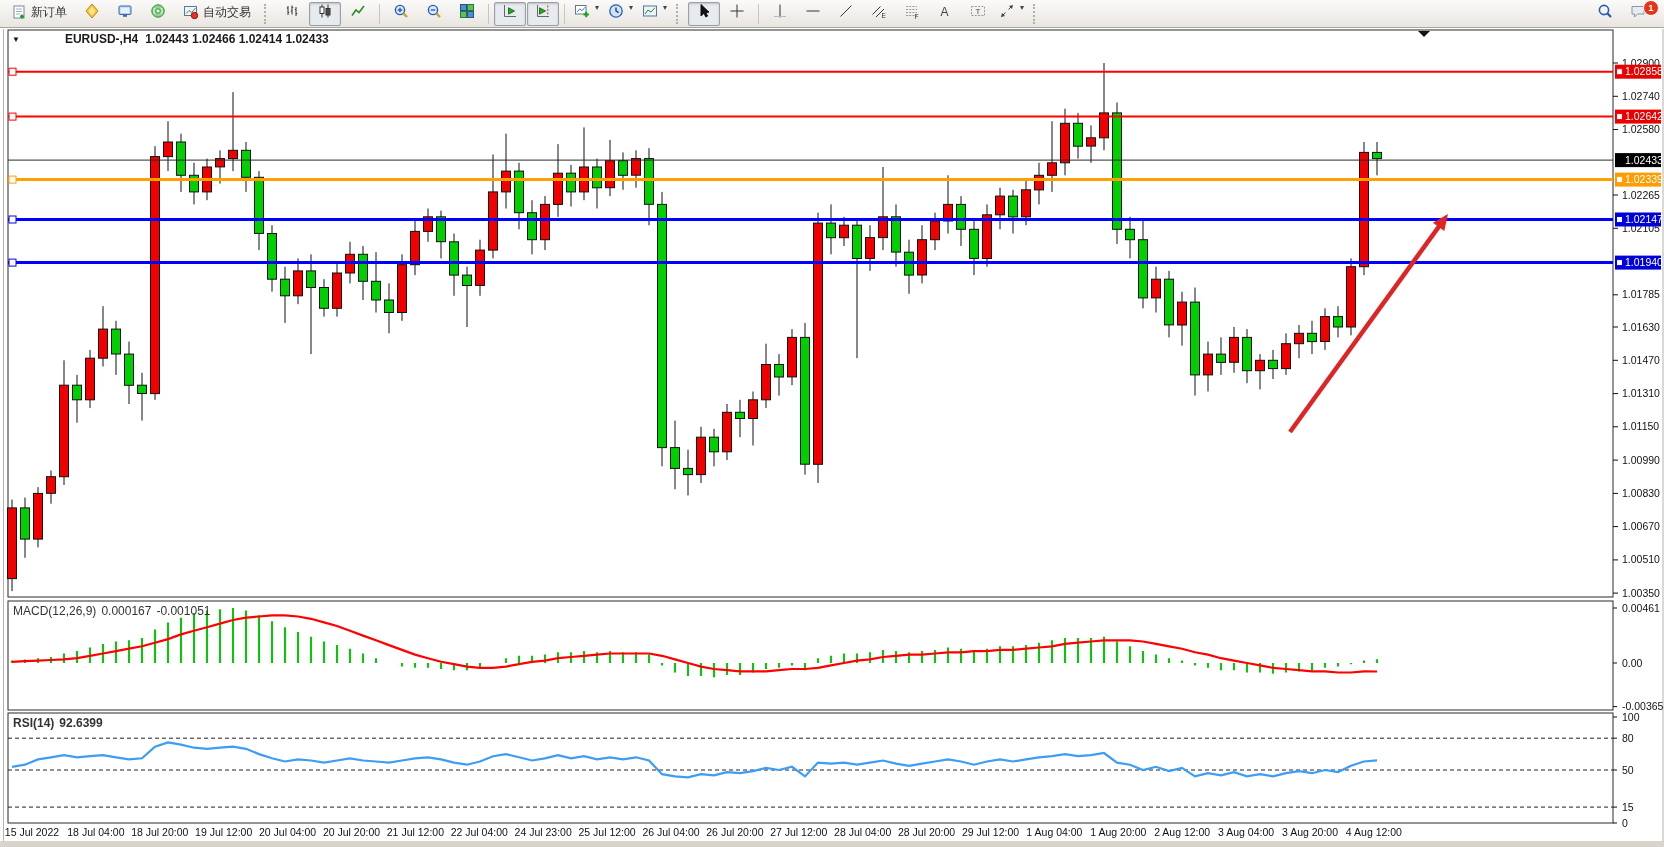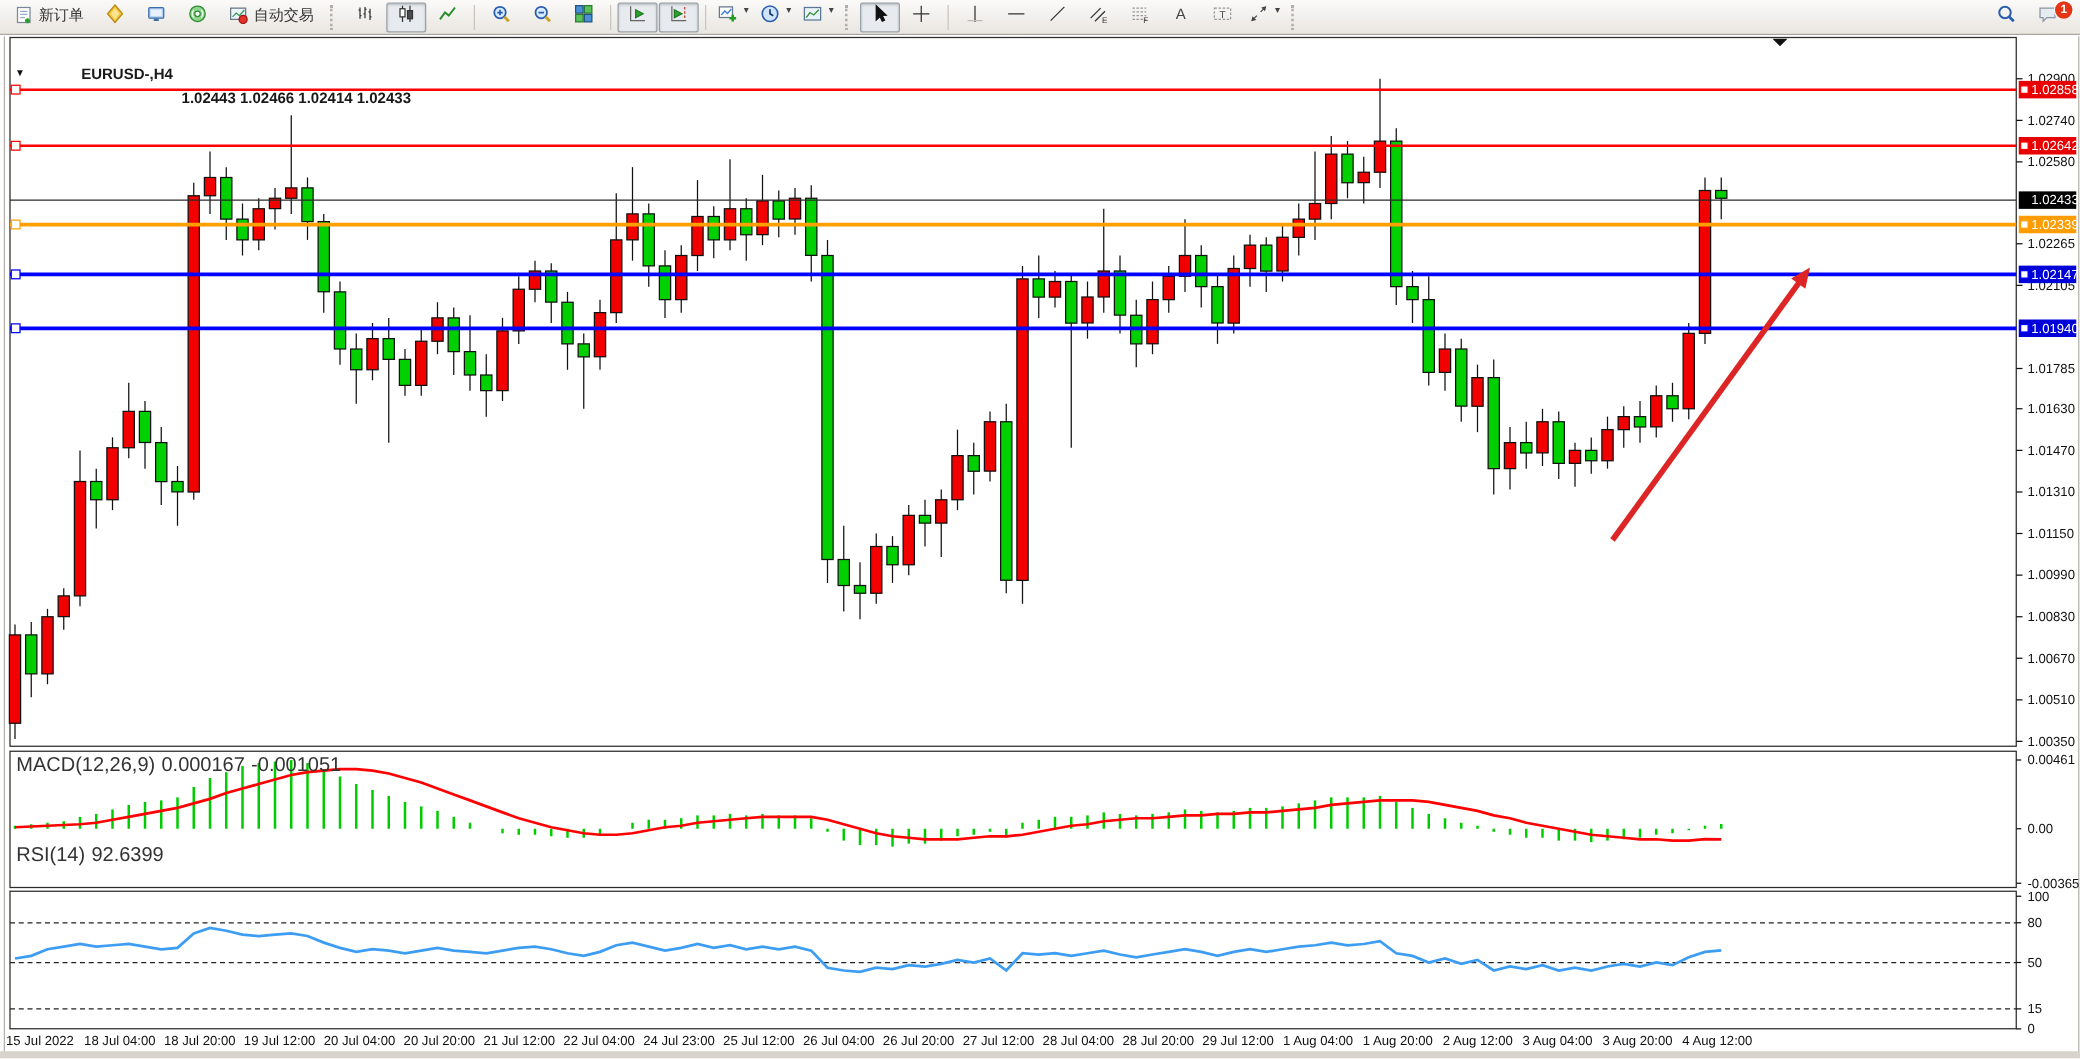--- a/index.html
+++ b/index.html
@@ -24,21 +24,21 @@
     color:#333;border:1px solid transparent;border-radius:2px;user-select:none;}
   .tf-btn.pressed{background:#e7eaee;border-color:#98a0a8;box-shadow:inset 0 1px 2px rgba(0,0,0,.18);}
   .chat-wrap{position:relative;margin-right:10px;}
   .chat-badge{position:absolute;top:-3px;right:-6px;width:14px;height:14px;border-radius:50%;
     background:#e53517;color:#fff;font-size:9.5px;font-weight:bold;display:flex;
     align-items:center;justify-content:center;border:1px solid #fff;}
   
   .chart-title{position:absolute;left:12px;top:32px;display:flex;align-items:center;gap:7px;
     font-size:12px;color:#1a1a1a;z-index:5;}
   .chart-title .tri{font-size:8px;color:#111;}
-  .pane-label{position:absolute;font-size:16px;color:#333;z-index:5;display:flex;gap:5px;text-align:center;}
+  .pane-label{position:absolute;font-size:12px;color:#333;z-index:5;display:flex;gap:5px;text-align:center;}
   svg text{font-family:"Liberation Sans",sans-serif;}
 </style>
 </head>
 <body>
 
 <div id="app">
 
   <div class="toolbar">
     <button class="tb-btn text">
       <span class="ic">
@@ -290,29 +290,29 @@
             <path d="M2 3.5h12v7.5H7.5L4.5 14v-3H2z" fill="#e7ecf3" stroke="#8a94a5"></path>
           </svg>
         </span>
       <span class="chat-badge">1</span>
     </span>
   </div>
 
   <div class="chart-title">
     <span class="tri">▼</span>
     <span style="font-weight:bold;padding-left:38px;">EURUSD-,H4</span>
-    <span style="font-weight:bold;margin-top:39px;">1.02443 1.02466 1.02414 1.02433</span>
+    <span style="font-weight:bold;">1.02443 1.02466 1.02414 1.02433</span>
   </div>
 
   <div class="pane-label" style="left:13px;top:604px;">
     <span>MACD(12,26,9)</span>
     <span>0.000167</span>
     <span>-0.001051</span>
   </div>
-  <div class="pane-label" style="left:13px;top:676px;">
+  <div class="pane-label" style="left:13px;top:716px;font-weight:bold;">
     <span>RSI(14)</span>
     <span>92.6399</span>
   </div>
 
   <svg id="chart-svg" width="1664" height="847" viewBox="0 0 1664 847" style="position:absolute;left:0;top:0;">
       <g>
 <rect x="0" y="28" width="1664" height="819" fill="#ffffff"></rect>
 <line x1="3.5" y1="29" x2="3.5" y2="846" stroke="#b5b2ad"></line>
 <line x1="1663" y1="29" x2="1663" y2="846" stroke="#b5b2ad"></line>
 <rect x="0" y="841" width="1664" height="6" fill="#d8d4cc"></rect>

